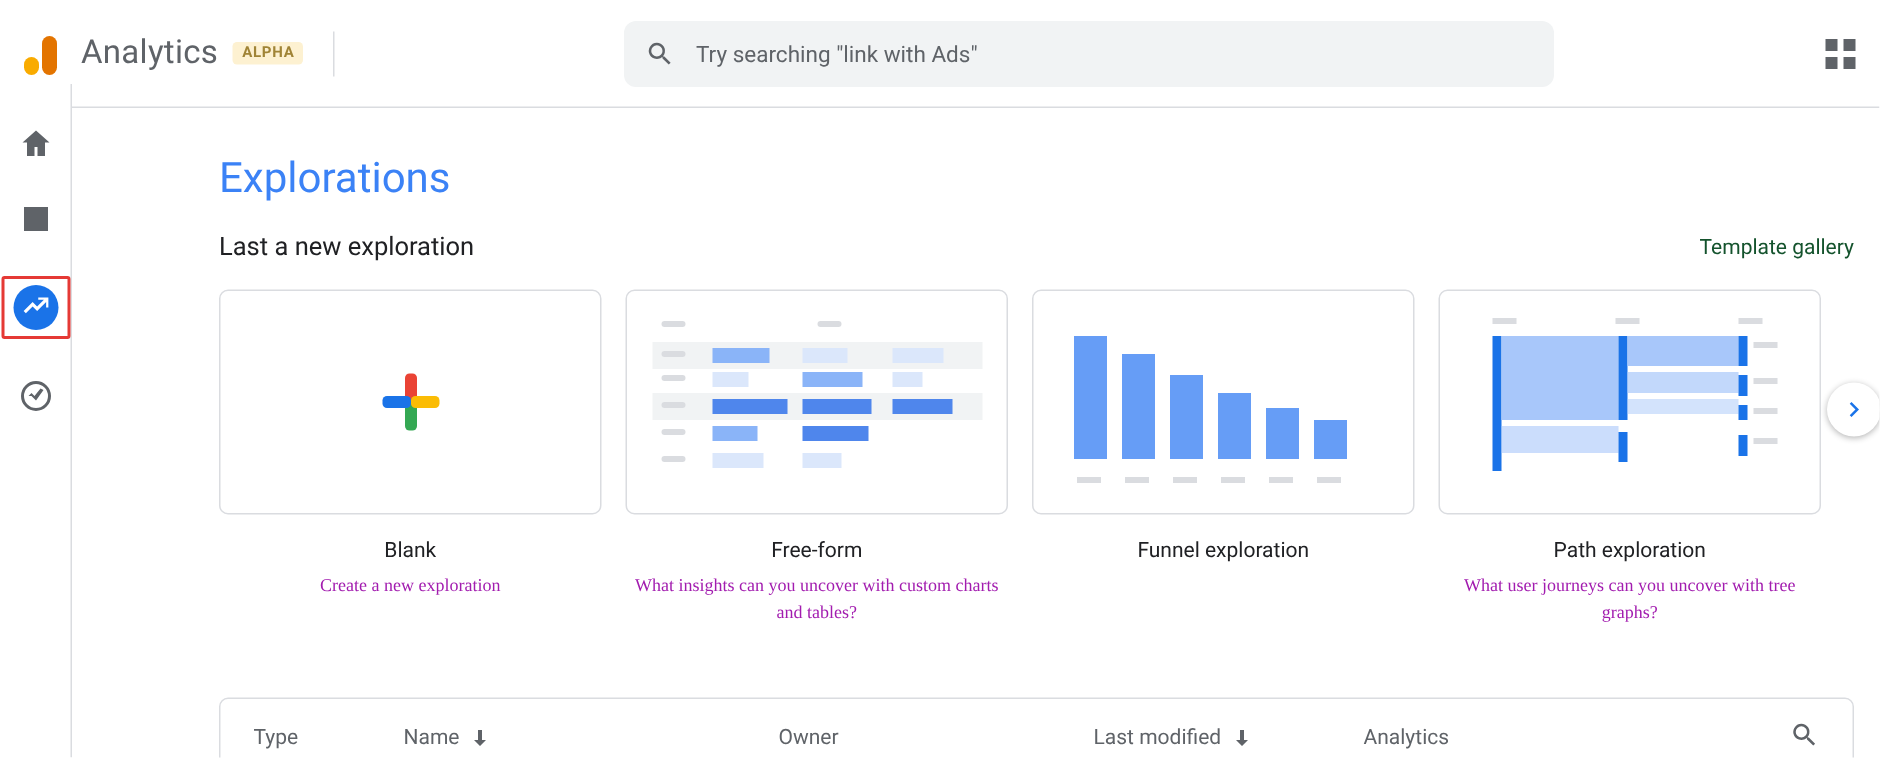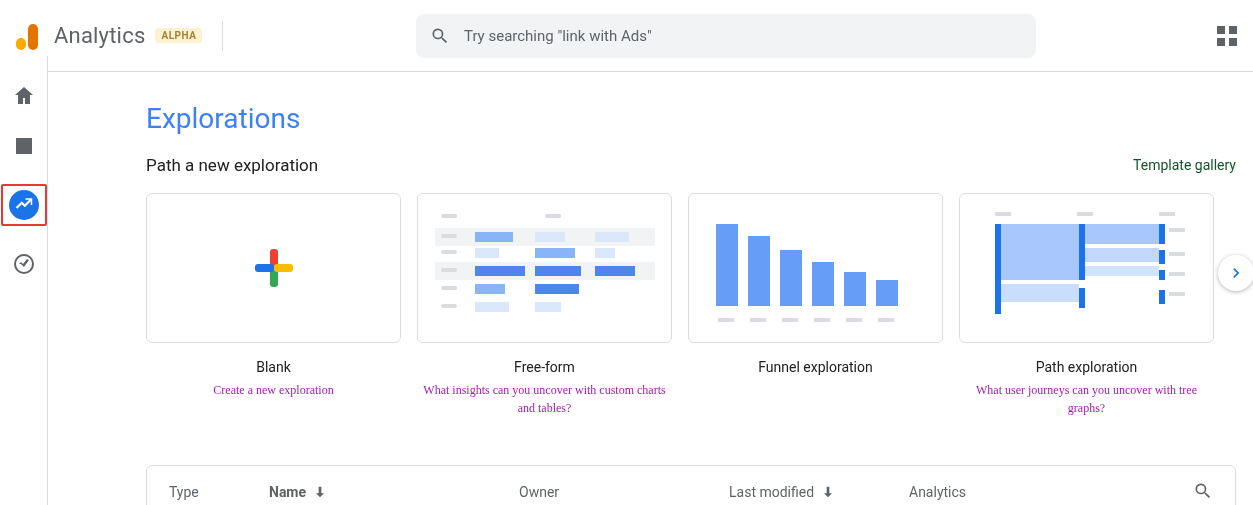--- a/index.html
+++ b/index.html
@@ -71,21 +71,21 @@
   
   .pa { position:relative; width:220px; height:120px;}
   .pa .node { position:absolute; width:6px; background:#1a73e8;}
   .pa .flow { position:absolute; background:#a8c7fa;}
   .pa .lbl { position:absolute; background:#dadce0; height:4px; width:16px;}
   
   
   .table-head { margin-top:48px; width:1090px; border:1px solid #dadce0; border-radius:6px 6px 0 0; height:54px; display:flex; align-items:center; padding:0 22px; color:#5f6368; font-size:14px;}
   .th { display:flex; align-items:center; gap:6px;}
   .th-type { width:100px;}
-  .th-name { width:250px;font-weight:bold;}
+  .th-name { width:250px;}
   .th-owner { width:210px;}
   .th-mod { width:180px;}
   .th-prop { flex:1;}
   .arrow-down { width:16px; height:16px; fill:#5f6368;}
   .search-right { margin-left:auto;}
   .search-right svg { width:20px;height:20px; fill:#5f6368;}
 </style>
 </head>
 <body>
 
@@ -131,21 +131,21 @@
   </div>
   <svg class="nav-btn" viewBox="0 0 24 24">
       <path d="M12 2a10 10 0 100 20 10 10 0 000-20zm0 18a8 8 0 110-16 8 8 0 010 16z"></path>
       <path d="M8 12l3 3 5-7-2-1-4 5-2-2-2 2z" transform="translate(1,0)"></path>
     </svg>
 </div>
 
 <div class="main">
   <h1 class="page-title">Explorations</h1>
   <div class="row-head">
-    <span class="subtitle">Path a new exploration</span>
+    <span class="subtitle">Last a new exploration</span>
     <span class="template-link">Template gallery</span>
   </div>
 
   <div class="card-row">
 
     <div class="col">
       <div class="card">
         <div class="plus">
           <div class="v top"></div>
             <div class="v bot"></div>

